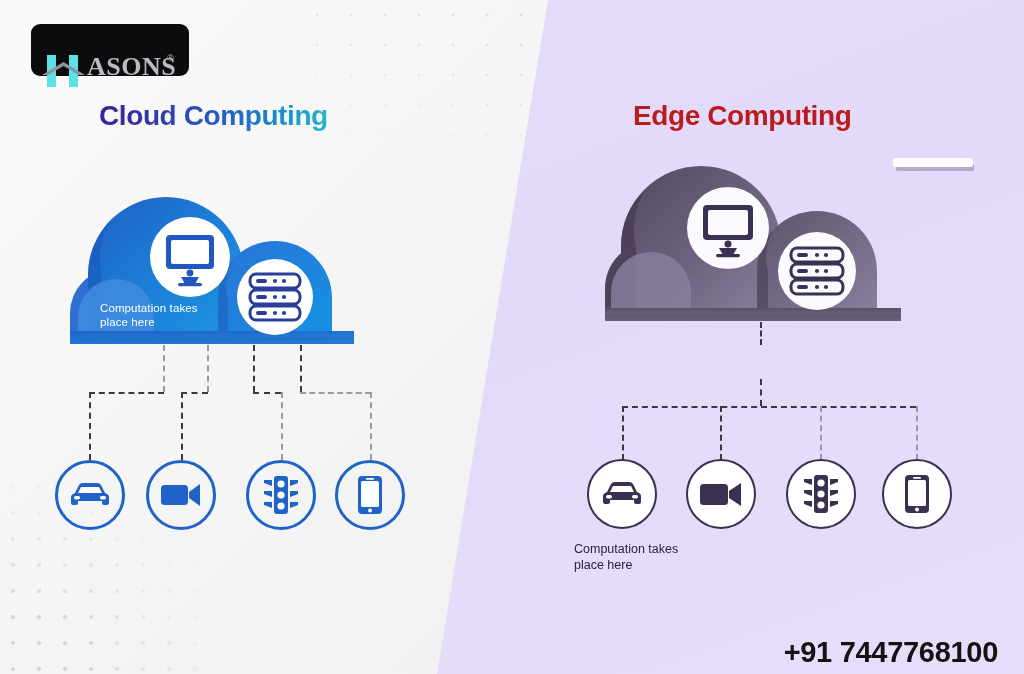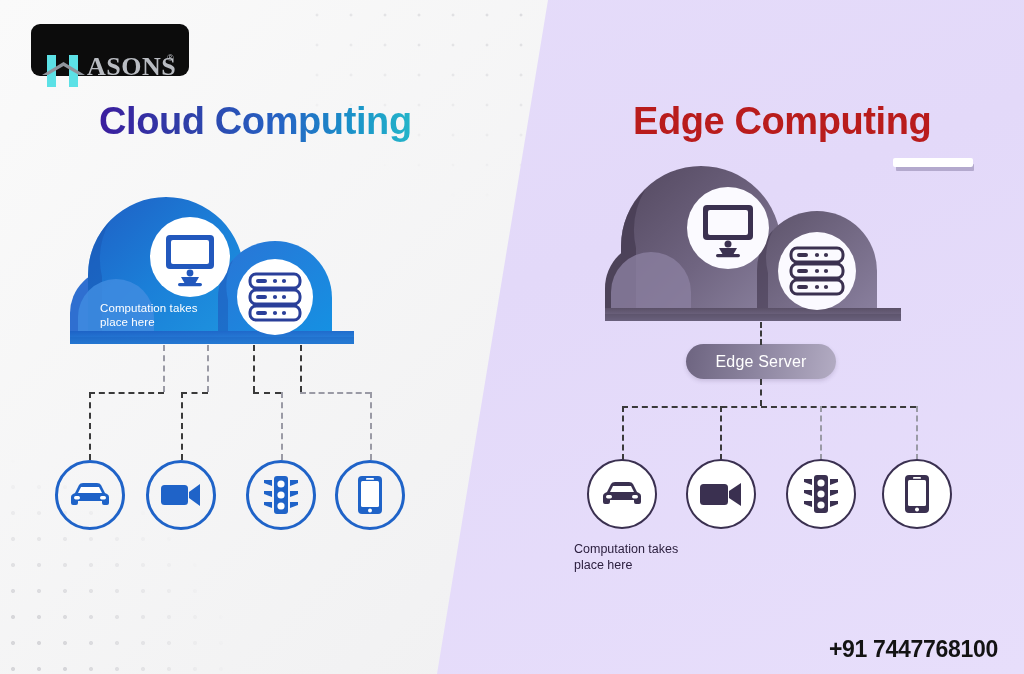--- a/index.html
+++ b/index.html
@@ -45,21 +45,21 @@
     position:absolute;left:2px;top:12px;width:45px;height:15px;
   }
   .logo-text{
     position:absolute;left:48px;top:3px;
     font-family:"Liberation Serif", serif;font-weight:700;
     font-size:26px;letter-spacing:.5px;color:#b9bcc2;
   }
   .logo-reg{position:absolute;left:128px;top:4px;color:#b9bcc2;font-size:9px;}
   
   .title{
-    position:absolute;font-weight:700;font-size:38px;letter-spacing:-.4px;
+    position:absolute;font-weight:700;font-size:28px;letter-spacing:-.4px;
     white-space:nowrap;
   }
   .title-left{
     left:99px;top:100px;
     background:linear-gradient(90deg,#3b1d9e 0%,#2f3fa8 28%,#2563c4 58%,#1a94c9 82%,#25b5c9 100%);
     -webkit-background-clip:text;background-clip:text;color:transparent;
   }
   .title-right{left:633px;top:100px;color:#b91c1c;}
   
   .cloud-wrap{position:absolute;}
@@ -99,21 +99,21 @@
   .vl{position:absolute;width:0;border-left:2px dashed #3a3a3a;}
   .hl{position:absolute;height:0;border-top:2px dashed #3a3a3a;}
   .vl.light{border-left-color:#9a9aa5;}
   .hl.light{border-top-color:#9a9aa5;}
   
   .site{
     position:absolute;left:31px;top:636px;font-size:23px;font-weight:700;color:#131313;
     letter-spacing:-.3px;
   }
   .phone{
-    position:absolute;right:26px;top:636px;font-size:23px;font-weight:700;color:#131313;
+    position:absolute;right:26px;top:636px;font-size:29px;font-weight:700;color:#131313;
     letter-spacing:-.3px;
   }
 </style>
 </head>
 <body>
 
 <div class="canvas">
 
   <div class="bg-left"></div>
   <div class="bg-top-speckle"></div>
@@ -303,21 +303,20 @@
         <rect x="192" y="111" width="11" height="4" rx="2"></rect>
           <circle cx="212" cy="113" r="2.1"></circle>
           <circle cx="221" cy="113" r="2.1"></circle>
         <rect x="192" y="127" width="11" height="4" rx="2"></rect>
           <circle cx="212" cy="129" r="2.1"></circle>
           <circle cx="221" cy="129" r="2.1"></circle>
       </g>
     </svg>
   </div>
 
-  <div class="pill">Edge Server</div>
 
   <div class="conn">
     <div class="vl" style="left:760px;top:322px;height:23px;"></div>
     <div class="vl" style="left:760px;top:379px;height:27px;"></div>
     <div class="hl" style="left:622px;top:406px;width:294px;"></div>
     <div class="vl" style="left:622px;top:406px;height:54px;"></div>
     <div class="vl" style="left:720px;top:406px;height:54px;"></div>
     <div class="vl light" style="left:820px;top:406px;height:54px;"></div>
     <div class="vl light" style="left:916px;top:406px;height:54px;"></div>
   </div>

